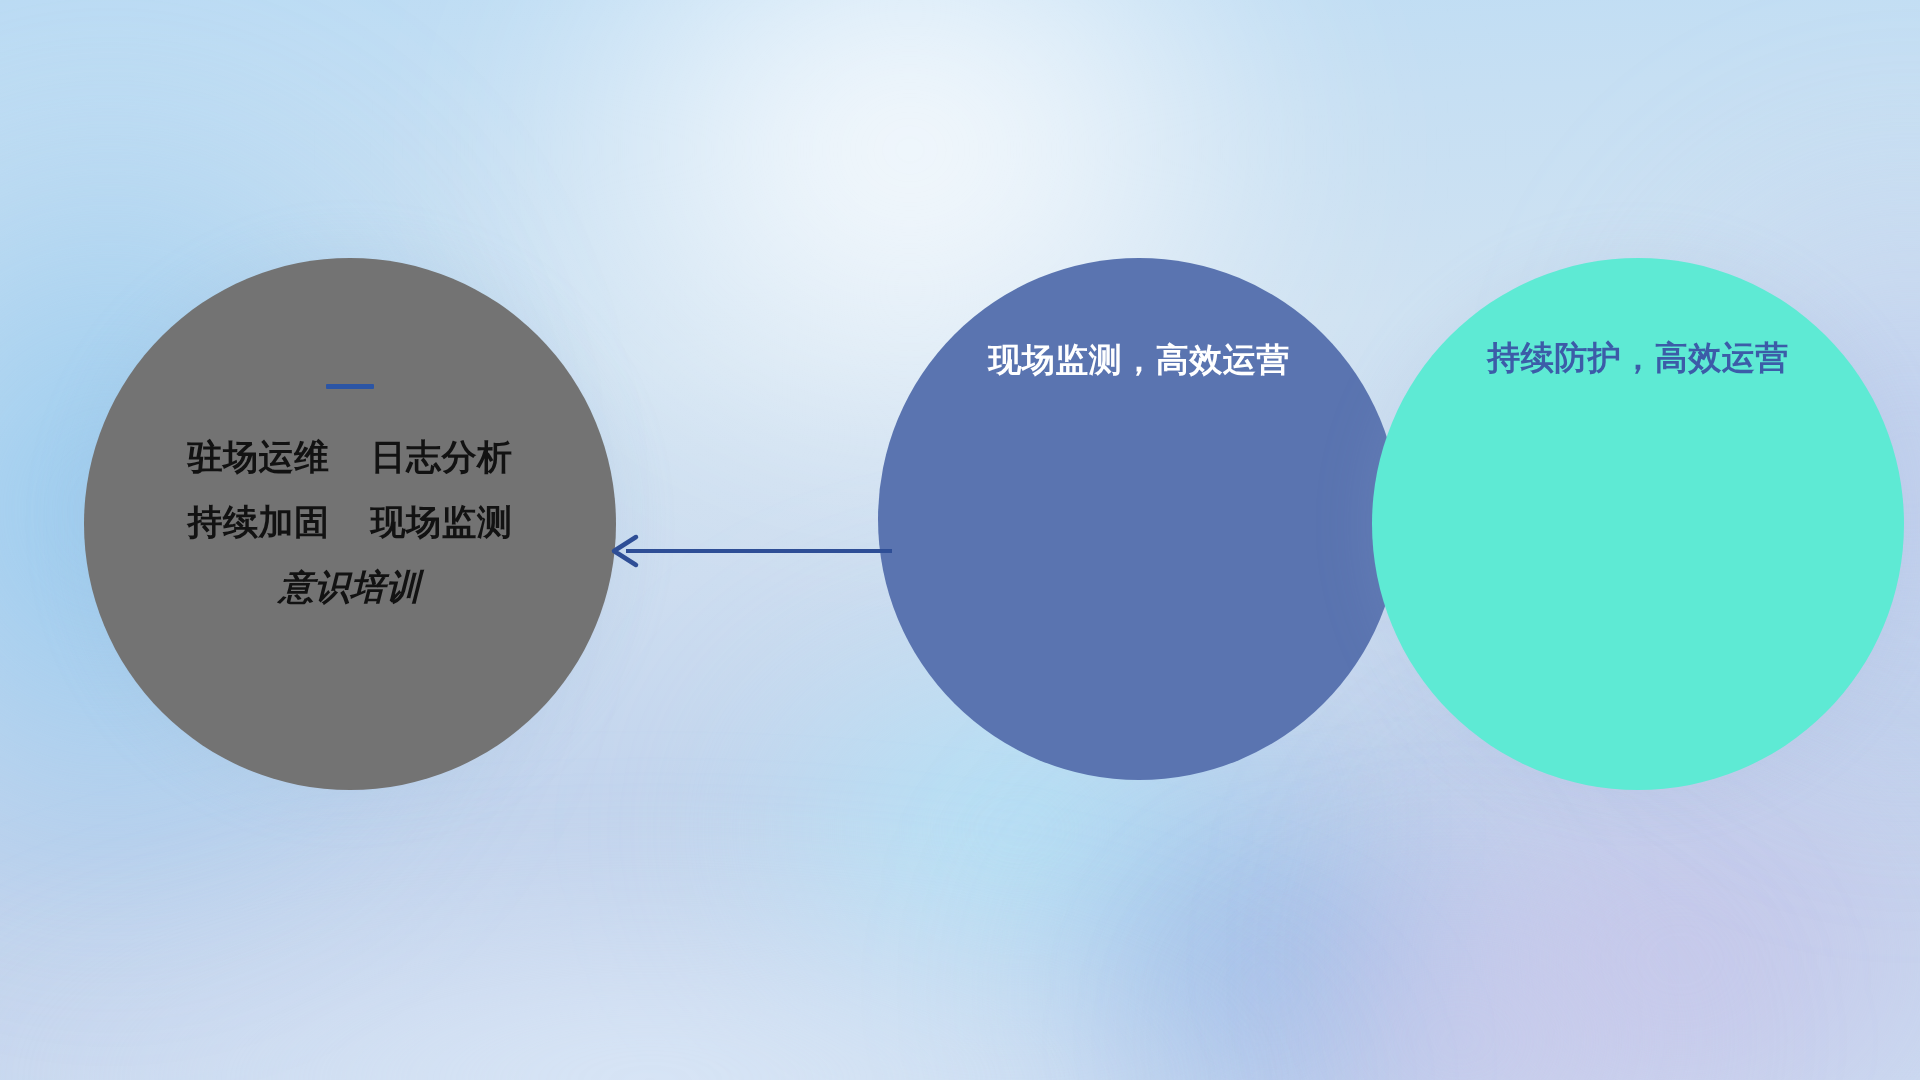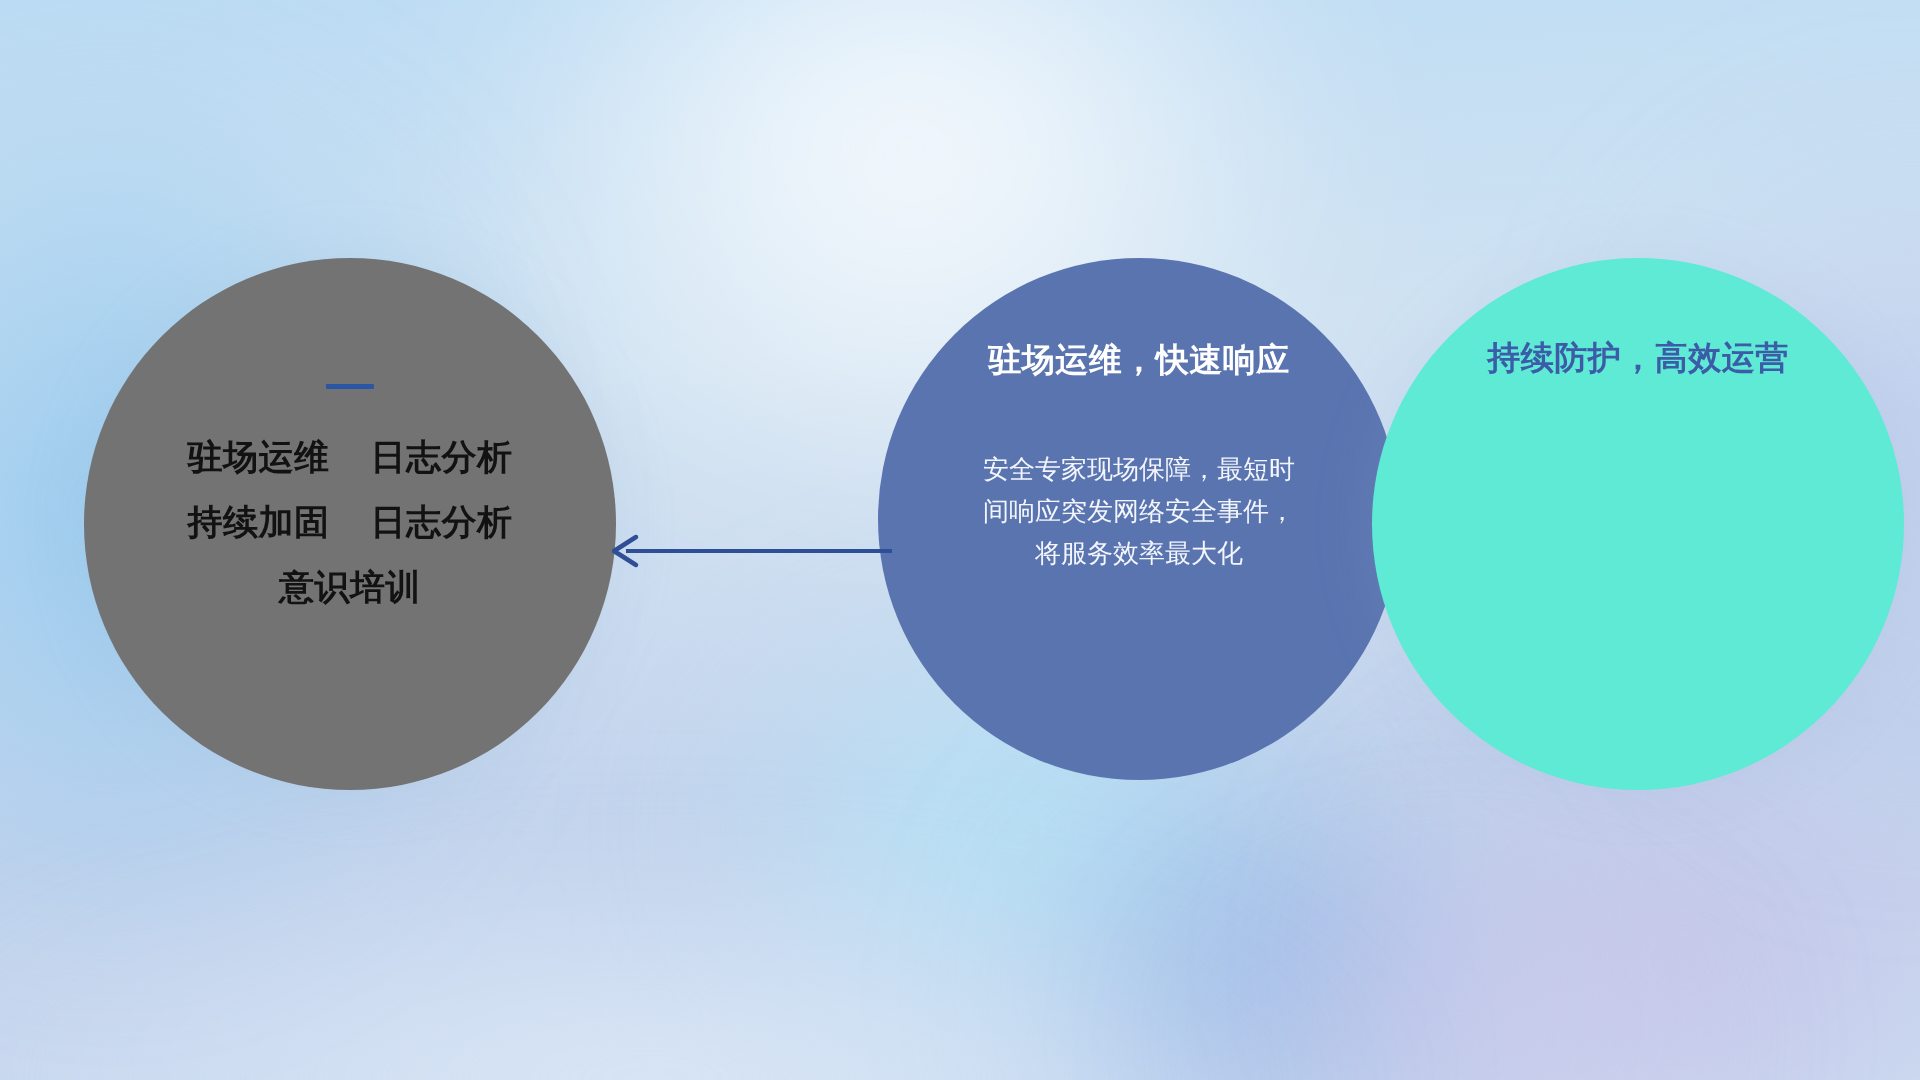--- a/index.html
+++ b/index.html
@@ -70,21 +70,21 @@
   }
   .dash{
     width:48px; height:5px; border-radius:1px;
     background:#2b55a5; margin-bottom:50px;
   }
   .kw-line{
     font-size:35px; font-weight:bold; color:#121212;
     letter-spacing:.5px; line-height:1;
     margin-bottom:30px; white-space:pre;
   }
-  .kw-line:last-child{ margin-bottom:8px; }
+  .kw-line:last-child{ margin-bottom:8px;font-style:italic; }
 
   
   #c2{
     left:878px; top:258px; width:522px; height:522px;
     background:#5a74b0;
     z-index:3;
   }
   #c2 .inner{
     position:absolute; inset:0;
     display:flex; flex-direction:column; align-items:center;
@@ -143,29 +143,28 @@
   <div class="glow glow-g"></div>
   <div class="glow glow-h"></div>
 </div>
 
 <div id="stage">
 
   <div class="circle" id="c1">
     <div class="inner">
       <div class="dash"></div>
       <div class="kw-line">驻场运维    日志分析</div>
-      <div class="kw-line">持续加固    日志分析</div>
+      <div class="kw-line">持续加固    现场监测</div>
       <div class="kw-line">意识培训</div>
     </div>
   </div>
 
   <div class="circle" id="c2">
     <div class="inner">
-      <div class="t2-title">驻场运维，快速响应</div>
-      <div class="t2-body">安全专家现场保障，最短时间响应突发网络安全事件，将服务效率最大化</div>
+      <div class="t2-title">现场监测，高效运营</div>
     </div>
   </div>
 
   <div class="circle" id="c3">
     <div class="inner">
       <div class="t3-title">持续防护，高效运营</div>
     </div>
   </div>
 
   <svg id="arrow" viewBox="0 0 300 62">

